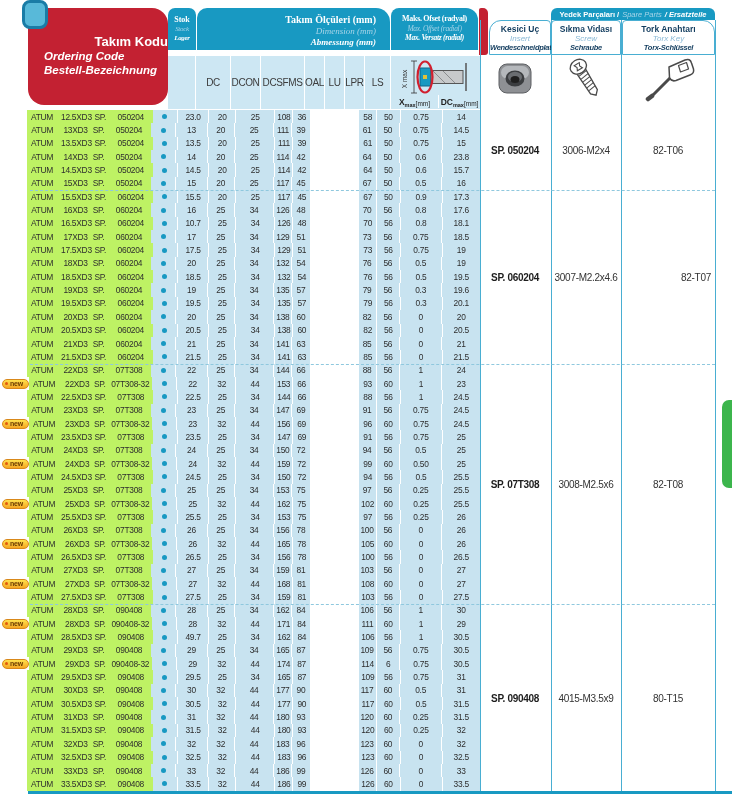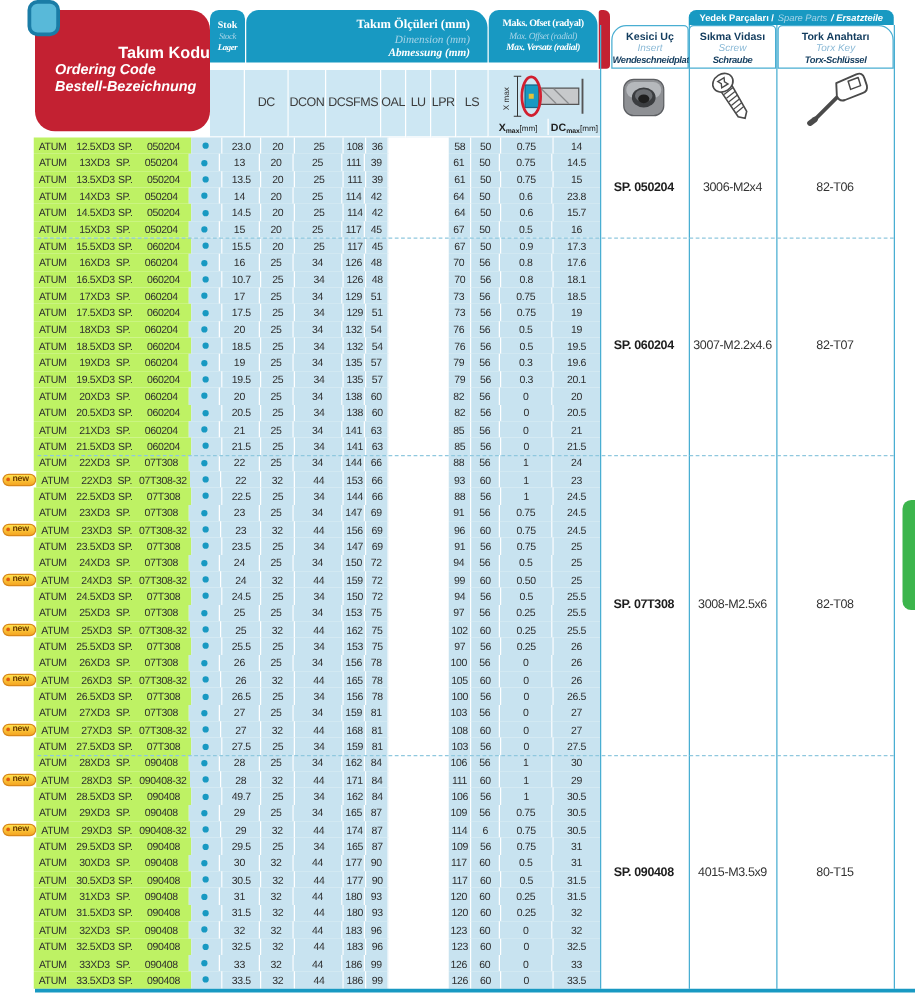--- a/index.html
+++ b/index.html
@@ -1328,21 +1328,21 @@
         <span class="cell lb dcmax">33.5</span>
       </div>
     </div>
 
   <div>
       <span class="glabel bold" style="left: 515px; top: 150.059px;">SP. 050204</span>
       <span class="glabel" style="left: 586px; top: 150.059px; text-align: right;">3006-M2x4</span>
       <span class="glabel" style="left: 668px; top: 150.059px;">82-T06</span>
       <span class="glabel bold" style="left: 515px; top: 276.912px;">SP. 060204</span>
       <span class="glabel" style="left: 586px; top: 276.912px;">3007-M2.2x4.6</span>
-      <span class="glabel" style="left: 668px; top: 276.912px;">82-T07</span>
+      <span class="glabel" style="left: 696px; top: 276.912px;">82-T07</span>
       <span class="dash" style="top: 190.118px;"></span>
       <span class="glabel bold" style="left: 515px; top: 483.882px;">SP. 07T308</span>
       <span class="glabel" style="left: 586px; top: 483.882px;">3008-M2.5x6</span>
       <span class="glabel" style="left: 668px; top: 483.882px;">82-T08</span>
       <span class="dash" style="top: 363.706px;"></span>
       <span class="glabel bold" style="left: 515px; top: 697.529px;">SP. 090408</span>
       <span class="glabel" style="left: 586px; top: 697.529px;">4015-M3.5x9</span>
       <span class="glabel" style="left: 668px; top: 697.529px;">80-T15</span>
       <span class="dash" style="top: 604.059px;"></span>
     </div>

